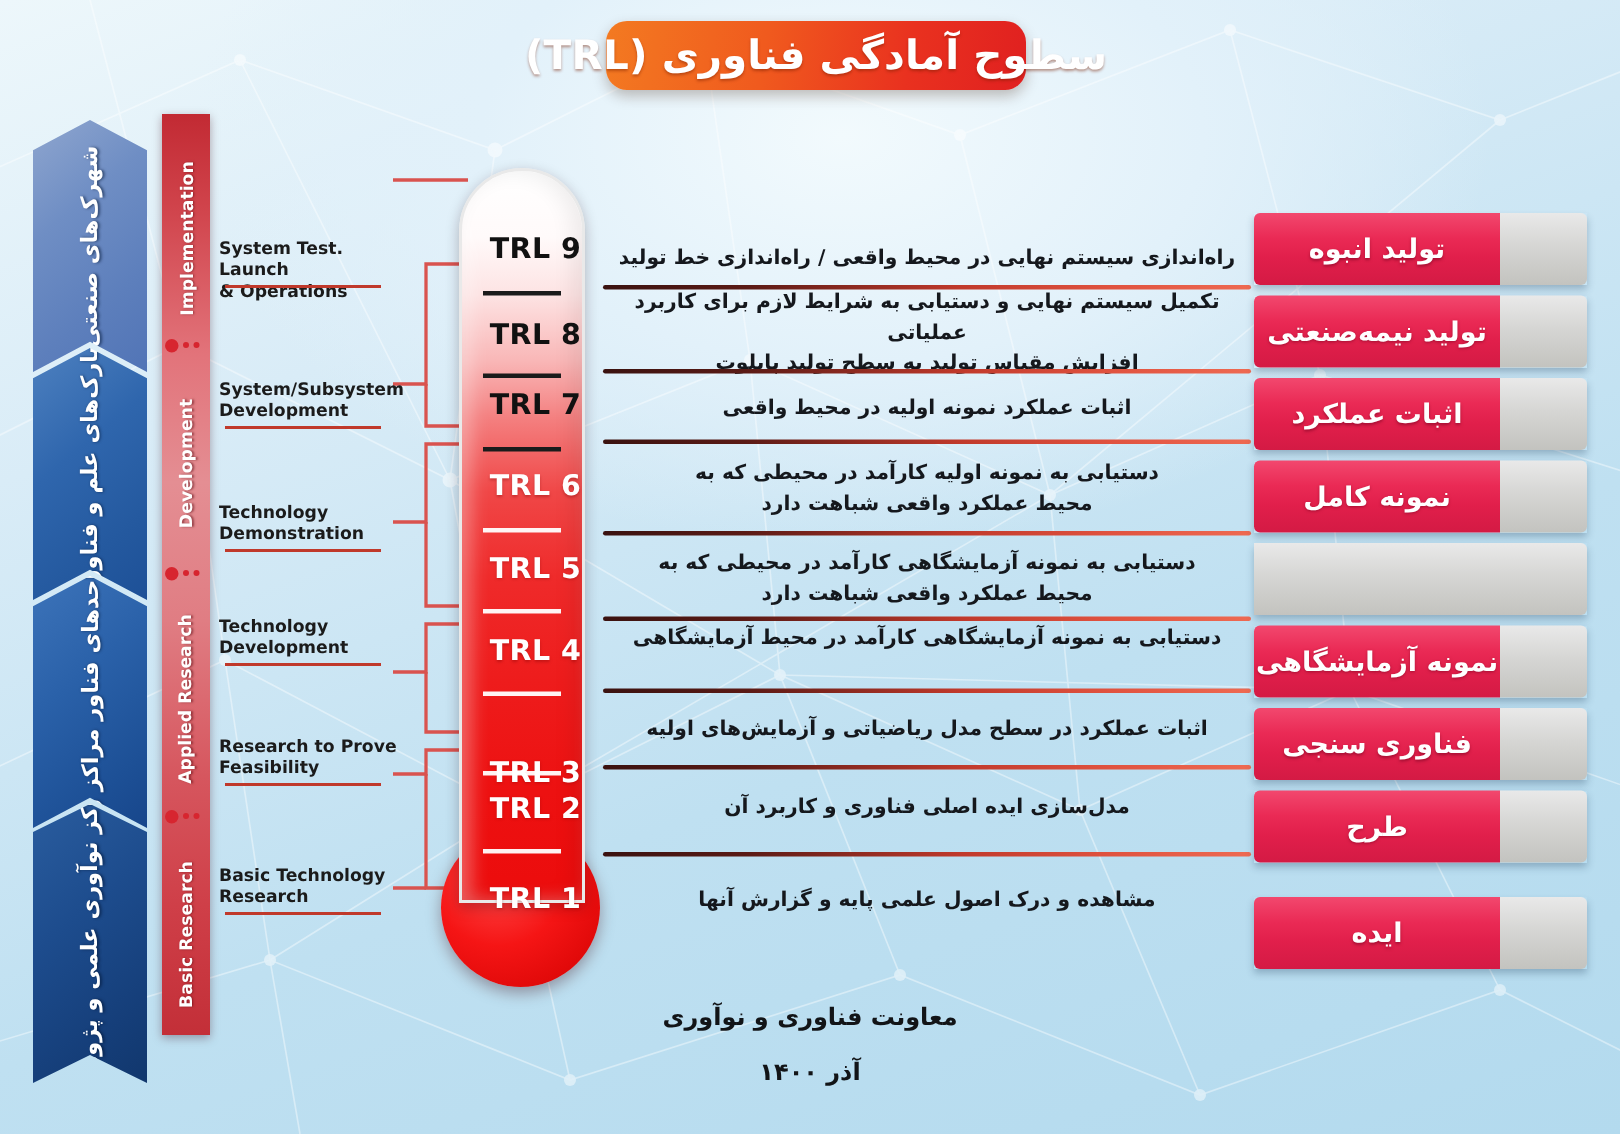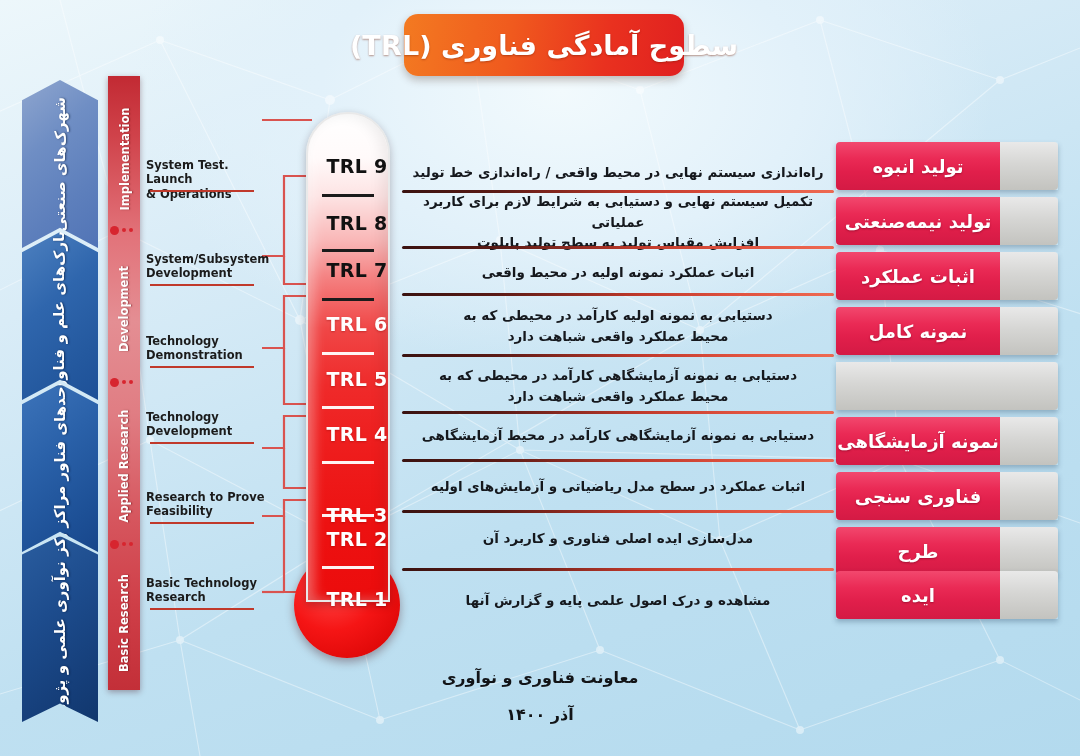--- a/index.html
+++ b/index.html
@@ -13,21 +13,21 @@
   #root {
     position: absolute; inset: 0;
     background:
       radial-gradient(ellipse 600px 380px at 52% 12%, #f2fafd 0%, #e2f1fa 40%, rgba(226,241,250,0) 72%),
       linear-gradient(160deg, #edf7fb 0%, #d9ecf7 28%, #bfe0f1 62%, #b3daee 100%);
   }
   .netbg { position:absolute; inset:0; opacity:.55; pointer-events:none; }
 
   
   .title-wrap {
-    position: absolute; left: 404px; top: 14px; width: 280px; height: 62px;
+    position: absolute; left: 404px; top: 14px; width: 280px; height: 46px;
   }
   .title-badge {
     width: 100%; height: 100%;
     border-radius: 14px;
     background: linear-gradient(100deg, #f37a21 0%, #f05a1e 38%, #e9311f 72%, #e02020 100%);
     box-shadow: 0 4px 9px rgba(60,30,10,.28);
     display:flex; align-items:center; justify-content:center;
   }
   .title-text {
     color: #fff; font-size: 27px; font-weight: 700;
@@ -341,21 +341,21 @@
     <div class="drow" style="top:172px; height:52px;">
       <div class="dtext"><span id="d3">دستیابی به نمونه اولیه کارآمد در محیطی که به<br>محیط عملکرد واقعی شباهت دارد</span></div>
     </div>
     <div class="dsep" style="top:226px;"></div>
 
     <div class="drow" style="top:232px; height:52px;">
       <div class="dtext"><span id="d4">دستیابی به نمونه آزمایشگاهی کارآمد در محیطی که به<br>محیط عملکرد واقعی شباهت دارد</span></div>
     </div>
     <div class="dsep" style="top:283px;"></div>
 
-    <div class="drow" style="top:287px; height:40px;">
+    <div class="drow" style="top:277px; height:40px;">
       <div class="dtext"><span id="d5">دستیابی به نمونه آزمایشگاهی کارآمد در محیط آزمایشگاهی</span></div>
     </div>
     <div class="dsep" style="top:331px;"></div>
 
     <div class="drow" style="top:338px; height:40px;">
       <div class="dtext"><span id="d6">اثبات عملکرد در سطح مدل ریاضیاتی و آزمایش‌های اولیه</span></div>
     </div>
     <div class="dsep" style="top:382px;"></div>
 
     <div class="drow" style="top:390px; height:40px;">
@@ -407,21 +407,21 @@
           <span>فناوری سنجی</span>
         </div>
       <div class="gray"></div>
     </div>
     <div class="badge" style="top:385px;">
       <div class="pink">
           <span>طرح</span>
         </div>
       <div class="gray"></div>
     </div>
-    <div class="badge" style="top:429px;">
+    <div class="badge" style="top:456px;">
       <div class="pink">
           <span>ایده</span>
         </div>
       <div class="gray"></div>
     </div>
   </div>
 
   <div class="footer">
     <div class="f1">معاونت فناوری و نوآوری</div>
     <div class="f2">آذر ۱۴۰۰</div>

